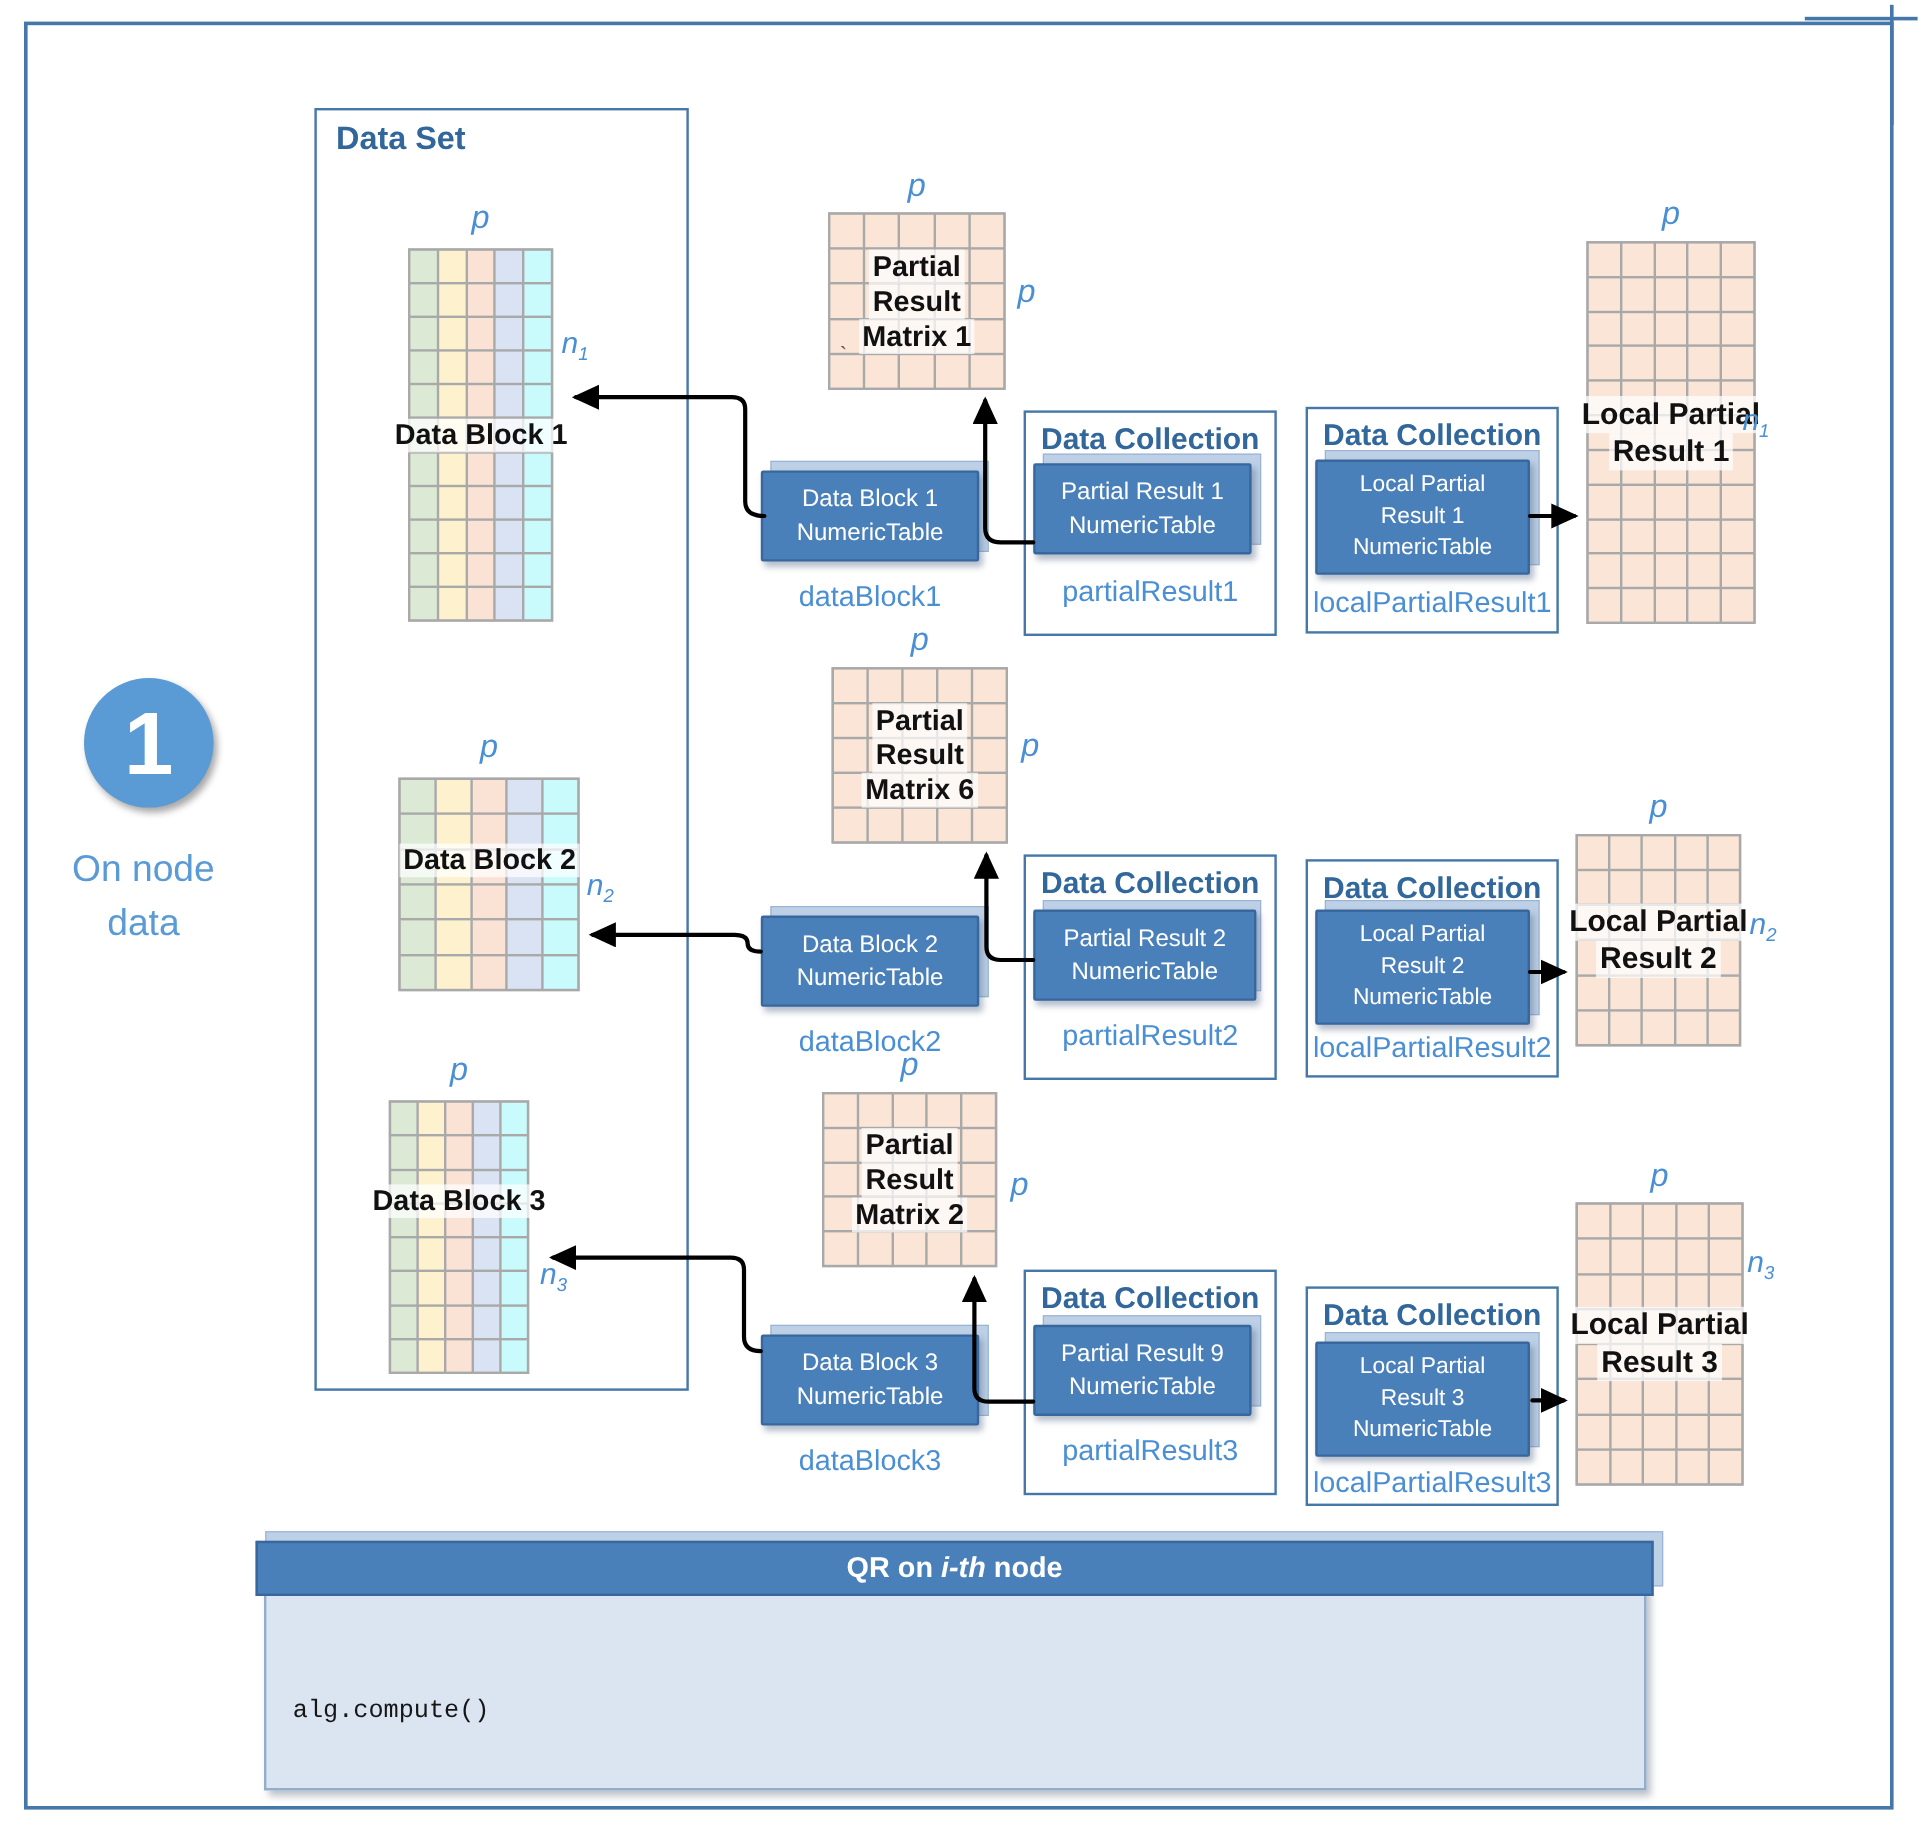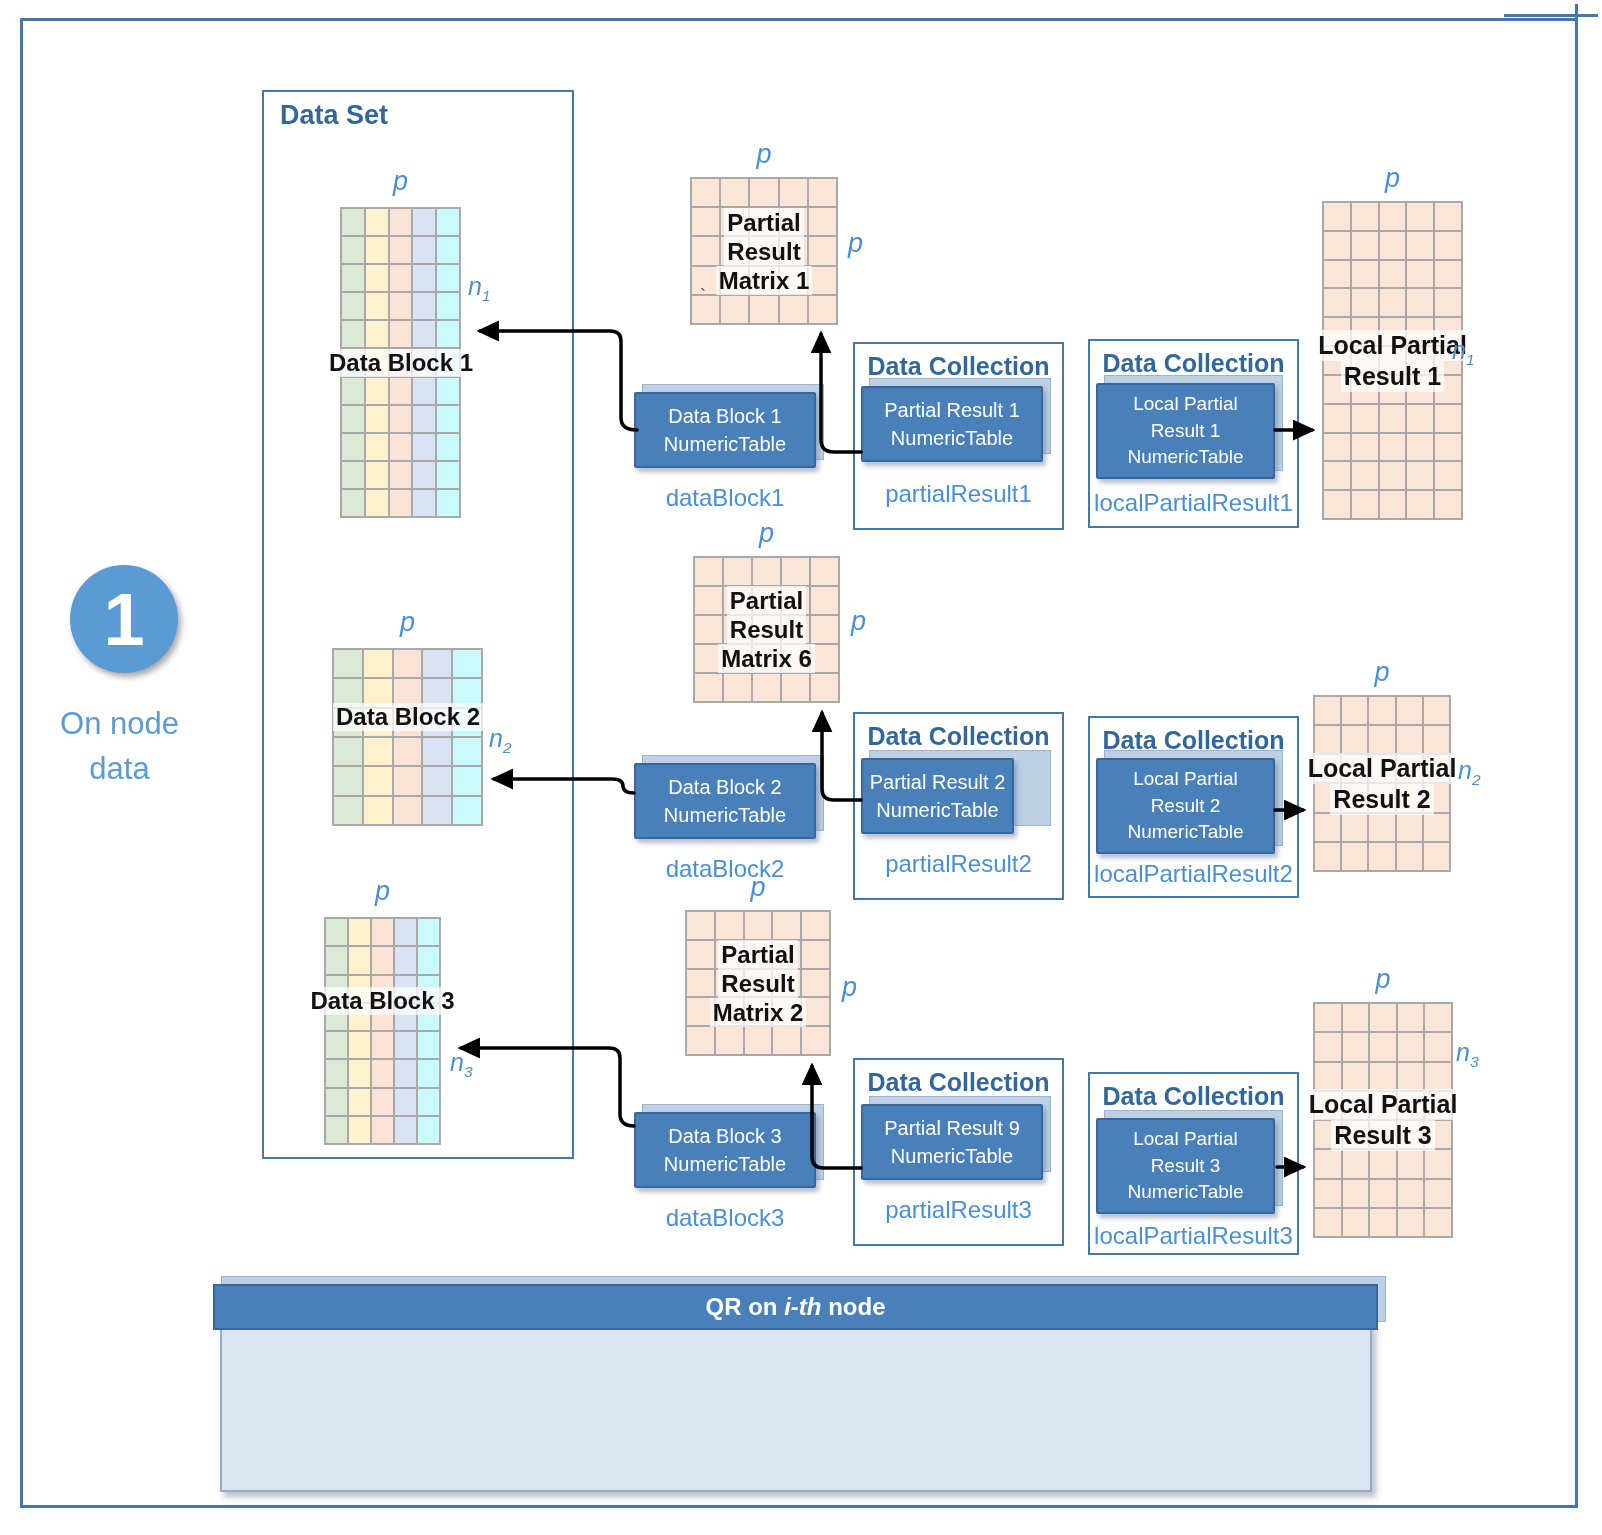--- a/index.html
+++ b/index.html
@@ -320,21 +320,21 @@
 <div class="abs slab" style="left:642px;top:755px;width:182px;height:76px;"></div>
 <div class="abs bluebox" style="left:634px;top:763px;width:182px;height:76px;font-size:20px;">
   <div>Data Block 2</div>
   <div>NumericTable</div>
 </div>
 <div class="abs caption" style="left:640px;top:855px;width:170px;">dataBlock2</div>
 
 <div class="abs collection" style="left:853px;top:712px;width:211px;height:188px;"></div>
 <div class="abs coll-title" style="left:853px;top:722px;width:211px;">Data Collection</div>
 <div class="abs slab" style="left:869px;top:750px;width:182px;height:76px;"></div>
-<div class="abs bluebox" style="left:861px;top:758px;width:153px;height:76px;font-size:20px;text-align:center;">
+<div class="abs bluebox" style="left:861px;top:758px;width:186px;height:76px;font-size:20px;text-align:center;">
   <div>Partial Result 2</div>
   <div>NumericTable</div>
 </div>
 <div class="abs caption" style="left:853px;top:850px;width:211px;">partialResult2</div>
 
 <div class="abs collection" style="left:1088px;top:716px;width:211px;height:182px;"></div>
 <div class="abs coll-title" style="left:1088px;top:726px;width:211px;">Data Collection</div>
 <div class="abs slab" style="left:1104px;top:750px;width:179px;height:96px;"></div>
 <div class="abs bluebox" style="left:1096px;top:758px;width:179px;height:96px;font-size:19px;">
   <div>Local Partial</div>
@@ -539,20 +539,21 @@
   <span>Result 3</span>
 </div>
 <div class="abs nlabel" style="left:1456px;top:1038px;"><i>n</i><sub>3</sub></div>
 
 <div class="abs slab" style="left:221px;top:1276px;width:1165px;height:46px;"></div>
 <div class="abs qr-panel" style="left:220px;top:1322px;width:1152px;height:170px;"></div>
 <div class="abs qr-header" style="left:213px;top:1284px;width:1165px;height:46px;">
   <span><span>QR on </span><em>i-th</em><span> node</span></span>
 </div>
 <div class="abs code" style="left:244px;top:1352px;width:1110px;">
+  <div><span>alg.compute()</span></div>
   
   
 </div>
 
 <svg class="arrows" width="1602" height="1535" viewBox="0 0 1602 1535">
   <defs>
     <marker id="ah" markerWidth="9" markerHeight="8" refX="5.5" refY="3" orient="auto">
       <path d="M0,0 L6.5,3 L0,6 z" fill="#000"></path>
     </marker>
   </defs>

